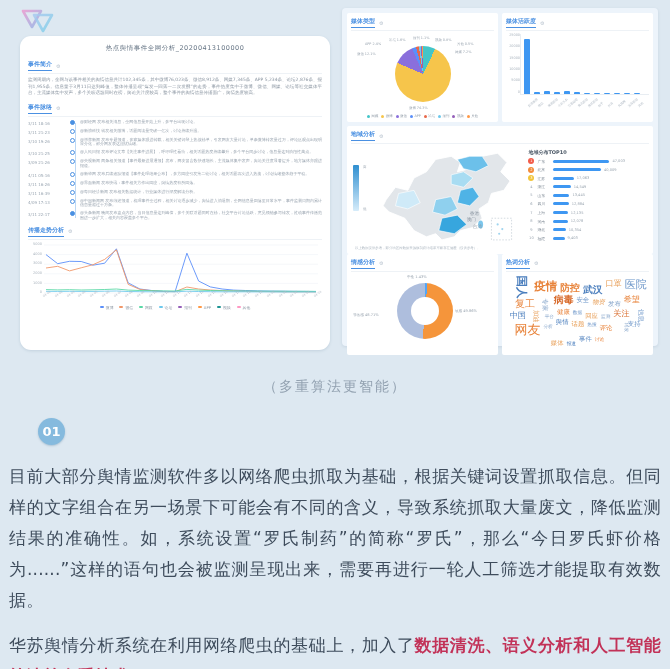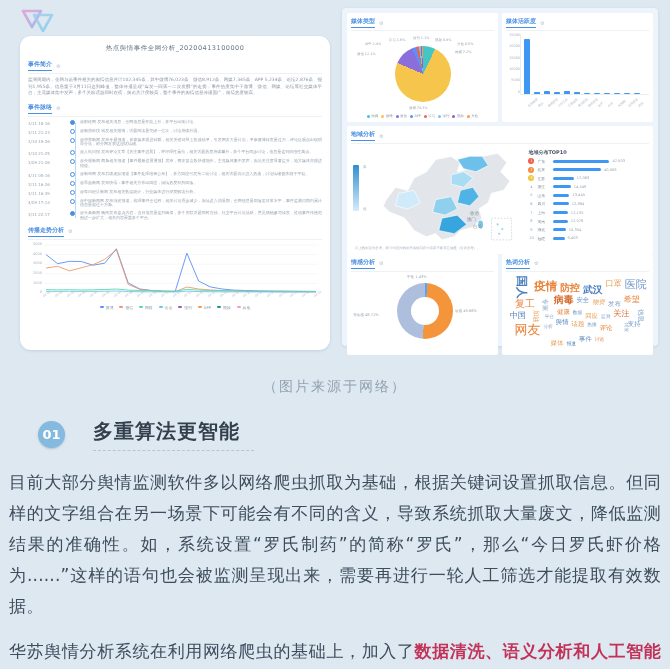--- a/index.html
+++ b/index.html
@@ -496,21 +496,20 @@
             <span style="font-size: 6.4px; color: rgb(232, 160, 90); font-weight: normal; margin-top: 4px;">媒体</span>
             <span style="font-size: 4.7px; color: rgb(74, 126, 189); font-weight: normal; margin-top: 6px;">报道</span>
             <span style="font-size: 6.4px; color: rgb(106, 148, 200); font-weight: normal; margin-top: 0px;">事件</span>
             <span style="font-size: 4.7px; color: rgb(232, 131, 58); font-weight: normal; margin-top: 2px;">讨论</span>
           </div>
       </div>
     </div>
   </div>
 </div>
 
-<div class="caption">（图片来源于网络）</div>
+<div class="caption">（多重算法更智能）</div>
 
 <div class="sec-head">
   <span class="badge">01</span>
-  <span class="sec-title">多重算法更智能</span>
 </div>
 
 <p class="para">目前大部分舆情监测软件多以网络爬虫抓取为基础，根据关键词设置抓取信息。但同样的文字组合在另一场景下可能会有不同的含义，导致系统抓取大量废文，降低监测结果的准确性。如，系统设置“罗氏制药”的简称“罗氏”，那么“今日罗氏虾价格为......”这样的语句也会被监测呈现出来，需要再进行一轮人工筛选才能提取有效数据。</p>
 <p class="para"><span>华苏舆情分析系统在利用网络爬虫的基础上，加入了</span><span class="hl">数据清洗、语义分析和人工智能算法等多重技术</span></p>
 
 </body></html>

